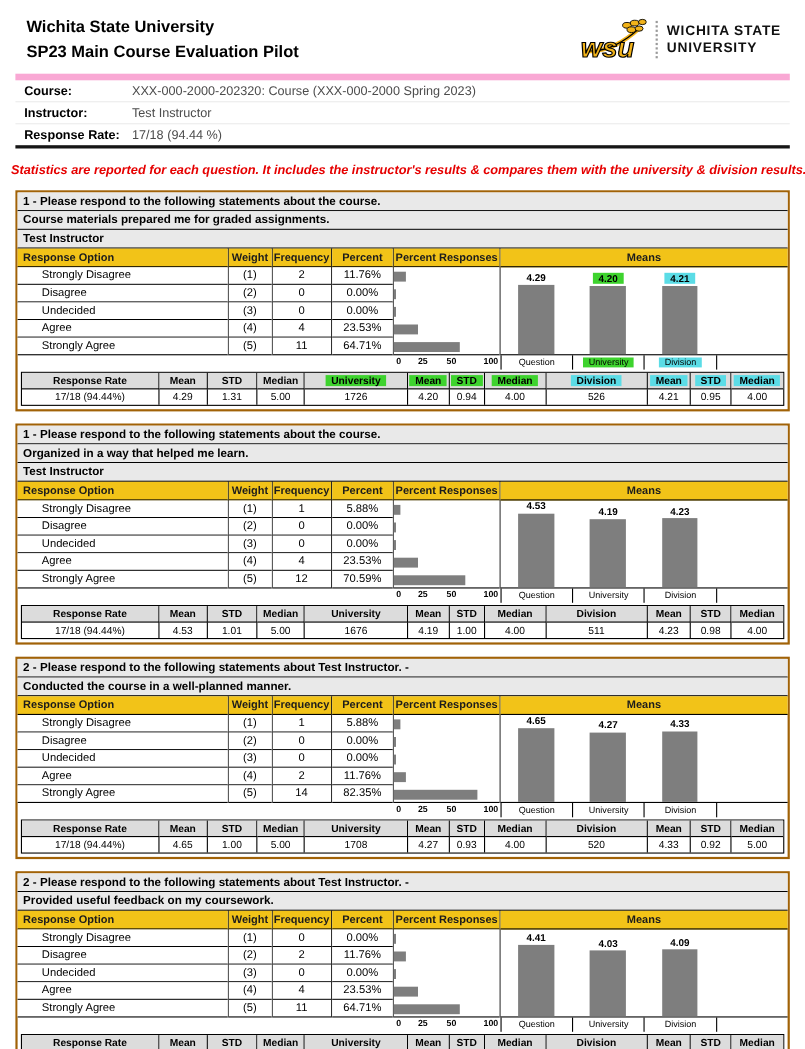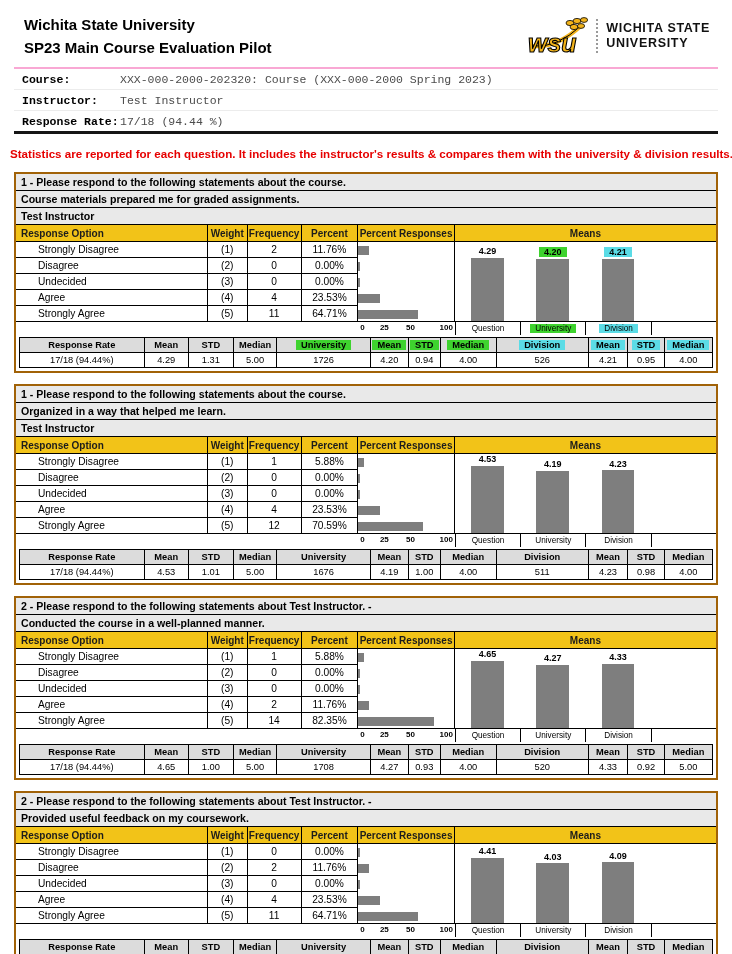--- a/index.html
+++ b/index.html
@@ -12,28 +12,28 @@
 
   
   .hdr { display:flex; justify-content:space-between; align-items:flex-start; padding:4px 8px 0 10px; margin-bottom:8px; }
   .hdr-title { font-size:15px; font-weight:bold; line-height:1.5; }
   .logo { display:flex; align-items:center; gap:8px; margin-top:2px; }
   .logo-mark { width:62px; height:40px; }
   .logo-div { height:34px; border-left:2px dotted #9a9a9a; }
   .logo-name { font-weight:bold; font-size:12.5px; letter-spacing:.7px; line-height:1.2; color:#111; }
 
   
-  .info { border-top:2px solid #f9a8d4; border-bottom:3px solid #161616; margin:0 0 13px 0;font-family:Liberation Mono, monospace; }
+  .info { border-top:6px solid #f9a8d4; border-bottom:3px solid #161616; margin:0 0 13px 0; }
   .info-row { display:flex; padding:4px 8px 3px; border-bottom:1px solid #ececec; }
   .info-row:last-child { border-bottom:none; }
   .info-label { width:98px; font-weight:bold; font-size:11.5px; }
   .info-value { font-size:11.5px; color:#4c4c4c; }
 
   
-  .notice { color:#e60000; font-weight:bold; font-size:11.6px; text-align:right; white-space:nowrap; margin:2px 0 12px -4px; }
+  .notice { color:#e60000; font-weight:bold; font-size:11.6px; text-align:right; white-space:nowrap; margin:2px 0 12px -4px;font-style:italic; }
 
   
   .block { border:2px solid #a16207; margin-bottom:11px; background:#fff; }
   .trow { background:#e9e9e9; font-weight:bold; font-size:10.6px; padding:2px 5px; border-bottom:1px solid #000; min-height:15px; }
 
   .mid { display:flex; }
   .col { border-right:1px solid #000; }
   .c-option { width:27.4%; } .c-weight { width:5.7%; } .c-freq { width:7.7%; }
   .c-pct { width:8.1%; } .c-bars { width:13.8%; } .c-means { width:37.3%; border-right:none; }
   .hcell { height:17px; background:#f2c318; color:#1c1c1c; font-weight:bold; font-size:10px;

